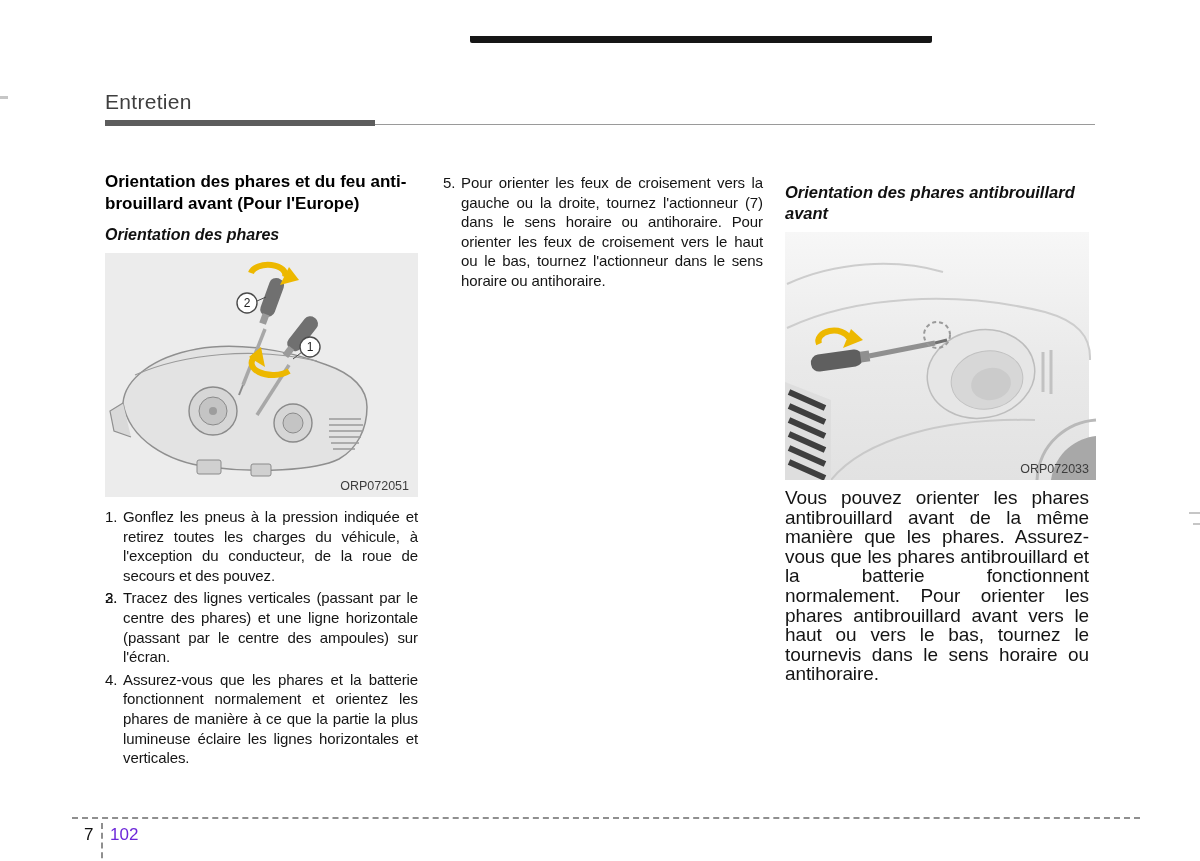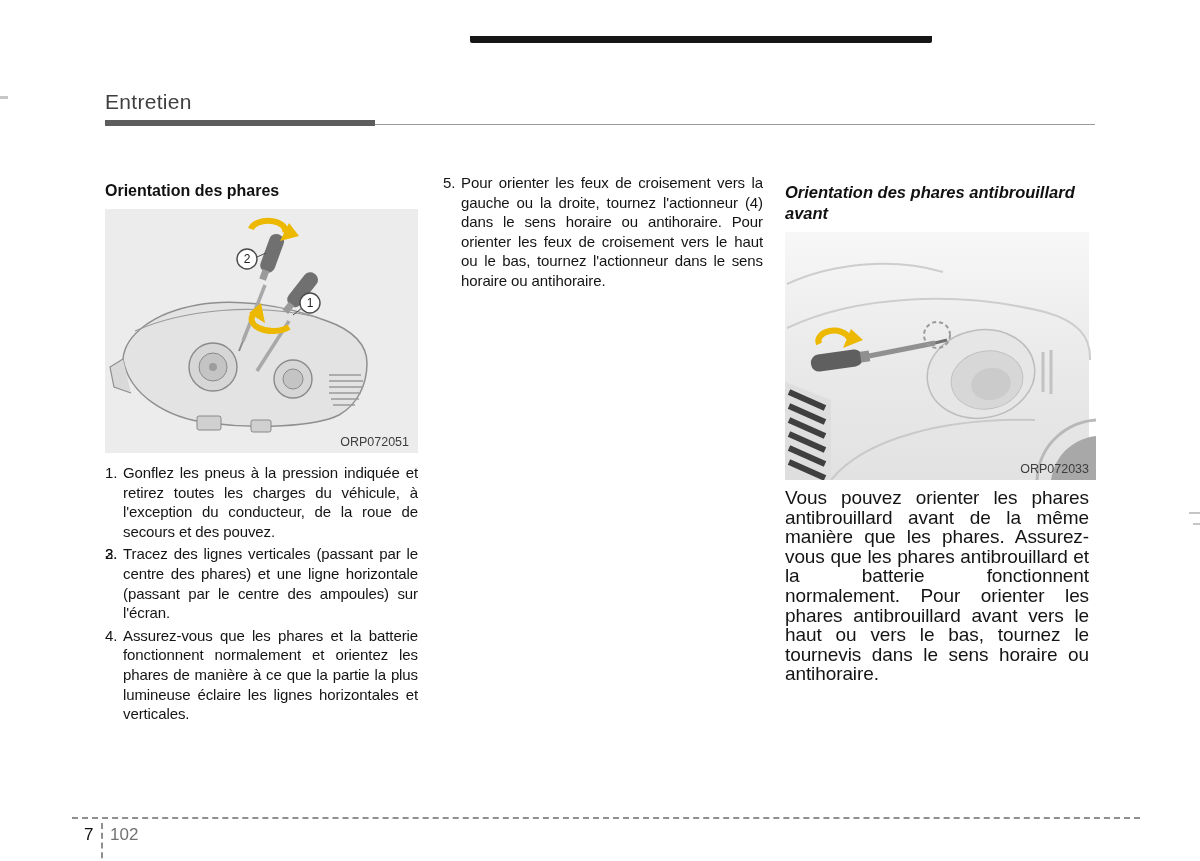--- a/index.html
+++ b/index.html
@@ -21,55 +21,56 @@
   
   .hdr-title{position:absolute;left:105px;top:54px;font-size:21px;letter-spacing:.3px;color:#3f3f3f;}
   .hdr-rule-thin{position:absolute;left:105px;top:88px;width:990px;height:1px;background:#9a9a9a;}
   .hdr-rule-thick{position:absolute;left:105px;top:84px;width:270px;height:6px;background:#5d5d5d;}
   
   .col{position:absolute;top:135px;}
   .col-left{left:105px;width:313px;}
   .col-mid{left:443px;top:137px;width:320px;}
   .col-right{left:785px;top:146px;width:304px;}
   .h-main{margin:0;font-size:17px;font-weight:700;line-height:22px;color:#000;}
-  .h-sub{margin:10px 0 0 0;font-size:16px;font-weight:700;line-height:20px;color:#111;}
+  .h-sub{margin:10px 0 0 0;font-size:16px;font-weight:700;font-style:italic;line-height:20px;color:#111;}
   .h-right{margin:0;font-size:16.5px;font-weight:700;font-style:italic;line-height:21px;color:#111;}
   
   .fig{position:relative;margin:8px 0 0 0;width:100%;}
   .fig-headlight{height:244px;background:#ececec;}
   .fig-foglight{height:248px;background:linear-gradient(#f7f7f7,#e9e9e9 55%,#e2e2e2);text-align:right;}
   .fig svg{display:block;}
   .figcode{font-size:12.5px;fill:#3d3d3d;font-family:"Liberation Sans",sans-serif;}
   .callout-text{font-size:12px;fill:#222;font-family:"Liberation Sans",sans-serif;}
   
   .list{margin-top:10px;}
   .li{position:relative;padding-left:18px;font-size:15px;line-height:19.6px;text-align:justify;margin-bottom:3px;letter-spacing:-0.1px;}
   .li .num{position:absolute;left:0;top:0;}
   .para{margin:8px 0 0 0;font-size:19px;line-height:19.6px;text-align:justify;letter-spacing:-0.1px;}
   
   .foot-dash-h{position:absolute;left:72px;top:781px;width:1068px;border-top:2px dashed #8f8f8f;}
   .foot-dash-v{position:absolute;left:101px;top:787px;height:74px;border-left:2px dashed #8f8f8f;}
   .foot-sec{position:absolute;left:84px;top:789px;font-size:17px;color:#101010;}
-  .foot-page{position:absolute;left:110px;top:789px;font-size:17px;color:#737373;}
+  .foot-page{position:absolute;left:110px;top:789px;font-size:17px;color:#6d28d9;}
 </style>
 </head>
 <body>
 
 <div class="page">
 
   <div class="top-bar"></div>
   <div class="edge-mark em1"></div>
   <div class="edge-mark em2"></div>
   <div class="edge-mark em3"></div>
 
   <div class="hdr-title">Entretien</div>
   <div class="hdr-rule-thin"></div>
   <div class="hdr-rule-thick"></div>
 
   <section class="col col-left">
+    <h2 class="h-main">Orientation des phares et du feu anti-brouillard avant (Pour l'Europe)</h2>
     <h3 class="h-sub">Orientation des phares</h3>
 
     <figure class="fig fig-headlight">
       <svg width="313" height="244" viewBox="0 0 313 244">
 
         <path d="M18 150 C 20 126, 48 104, 92 96 C 130 89, 180 96, 222 112 C 248 121, 262 136, 262 154 C 262 176, 252 196, 234 206 C 210 218, 150 220, 104 214 C 62 209, 24 186, 18 150 Z" fill="#e3e3e3" stroke="#8f8f8f" stroke-width="1.5"></path>
         <path d="M30 122 C 80 100, 150 94, 212 108" fill="none" stroke="#9a9a9a" stroke-width="1.2"></path>
         <path d="M18 150 L 5 158 L 9 178 L 26 184" fill="#d9d9d9" stroke="#8f8f8f" stroke-width="1.2"></path>
 
         <circle cx="108" cy="158" r="24" fill="#d6d6d6" stroke="#8a8a8a" stroke-width="1.4"></circle>
@@ -134,21 +135,21 @@
       <div class="li">
         <span class="num">4.</span>
         <span>Assurez-vous que les phares et la batterie fonctionnent normalement et orientez les phares de manière à ce que la partie la plus lumineuse éclaire les lignes horizontales et verticales.</span>
       </div>
     </div>
   </section>
 
   <section class="col col-mid">
     <div class="li">
       <span class="num">5.</span>
-      <span>Pour orienter les feux de croisement vers la gauche ou la droite, tournez l'actionneur (4) dans le sens horaire ou antihoraire. Pour orienter les feux de croisement vers le haut ou le bas, tournez l'actionneur dans le sens horaire ou antihoraire.</span>
+      <span>Pour orienter les feux de croisement vers la gauche ou la droite, tournez l'actionneur (7) dans le sens horaire ou antihoraire. Pour orienter les feux de croisement vers le haut ou le bas, tournez l'actionneur dans le sens horaire ou antihoraire.</span>
     </div>
   </section>
 
   <section class="col col-right">
     <h3 class="h-right">Orientation des phares antibrouillard avant</h3>
 
     <figure class="fig fig-foglight">
       <svg width="312" height="248" viewBox="0 0 312 248">
 
         <path d="M2 52 C 50 30, 110 26, 158 40" fill="none" stroke="#cdcdcd" stroke-width="2"></path>

